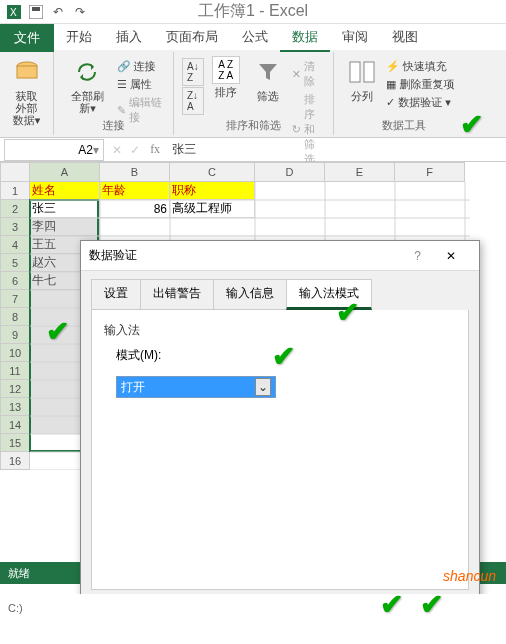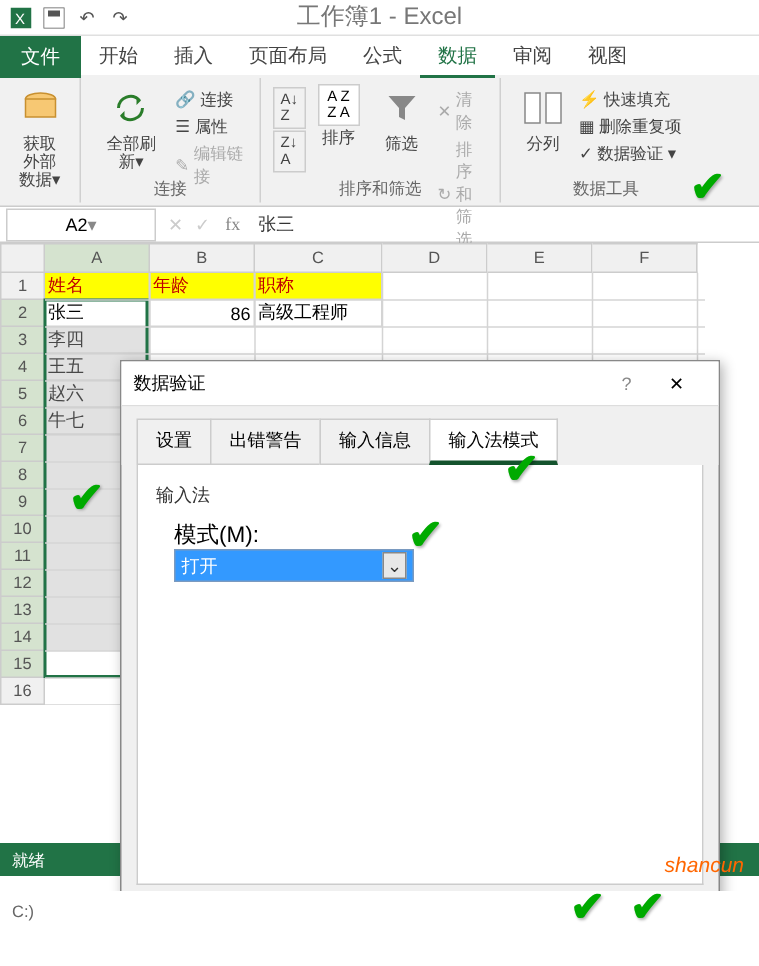--- a/index.html
+++ b/index.html
@@ -14,21 +14,21 @@
 .tab.active{color:#217346;border-bottom:2px solid #217346}
 .ribbon{height:88px;background:#f1f1f1;display:flex;border-bottom:1px solid #ccc;padding:2px 0}
 .rgroup{border-right:1px solid #d0d0d0;padding:2px 6px;display:flex;flex-direction:column;position:relative}
 .rgroup-label{position:absolute;bottom:2px;left:0;right:0;text-align:center;color:#666;font-size:11px}
 .rbig{display:flex;flex-direction:column;align-items:center;padding:2px 6px;cursor:pointer}
 .rbig-icon{width:32px;height:32px;display:flex;align-items:center;justify-content:center;font-size:24px}
 .rbig-label{font-size:11px;color:#444;text-align:center;line-height:12px;margin-top:2px}
 .rsmall{display:flex;align-items:center;padding:1px 2px;font-size:11px;color:#444;gap:3px;cursor:pointer}
 .rcol{display:flex;flex-direction:column;gap:1px}
 .namebox-row{height:24px;display:flex;align-items:center;border-bottom:1px solid #ccc;background:#fff}
-.namebox{width:100px;height:22px;border:1px solid #ccc;padding:0 4px;display:flex;align-items:center;justify-content:center;margin:0 4px}
+.namebox{width:100px;height:22px;border:1px solid #ccc;padding:0 4px;display:flex;align-items:center;justify-content:flex-end;margin:0 4px}
 .fx{padding:0 6px;color:#888;font-family:serif}
 .formula-bar{flex:1;padding:0 6px;color:#333}
 .grid{position:relative;background:#fff}
 .colheads{display:flex;height:20px}
 .rowhead,.corner{background:#f0f0f0;border:1px solid #ccc;display:flex;align-items:center;justify-content:center;color:#555;font-size:11px}
 .corner{width:30px;height:20px}
 .colhead{background:#f0f0f0;border:1px solid #ccc;border-left:none;display:flex;align-items:center;justify-content:center;color:#555;font-size:11px}
 .colhead.sel{background:#d5e3cf}
 .gridbody{display:flex}
 .rowheads{display:flex;flex-direction:column}
@@ -41,21 +41,21 @@
 .sel-fill{background:rgba(180,180,180,0.4)}
 .statusbar{position:absolute;bottom:60px;left:0;right:0;height:22px;background:#217346;color:#fff;display:flex;align-items:center;padding:0 8px;font-size:11px}
 .dialog{position:absolute;left:80px;top:240px;width:400px;height:380px;background:#f0f0f0;border:1px solid #888;box-shadow:2px 2px 8px rgba(0,0,0,0.3)}
 .dlg-title{height:30px;background:#fff;display:flex;align-items:center;justify-content:space-between;padding:0 8px;border-bottom:1px solid #ddd}
 .dlg-close{width:40px;text-align:center;cursor:pointer}
 .dlg-tabs{display:flex;padding:8px 10px 0;gap:0;background:#f0f0f0}
 .dlg-tab{padding:5px 12px;border:1px solid #ccc;background:#f0f0f0;font-size:12px;cursor:pointer;margin-right:-1px}
 .dlg-tab.active{background:#fff;border-bottom:3px solid #14532d;position:relative;z-index:1}
 .dlg-body{background:#fff;margin:0 10px;border:1px solid #ccc;border-top:none;height:280px;padding:12px}
 .dlg-section{font-size:12px;color:#333;margin-bottom:8px}
-.dlg-label{font-size:15px;margin-bottom:0}
+.dlg-label{font-size:12px;margin-bottom:12px}
 .dlg-select{width:160px;height:22px;border:1px solid #7a9ac0;background:#3399ff;color:#fff;display:flex;align-items:center;justify-content:space-between;padding:0 4px}
 .dlg-select-btn{width:16px;height:18px;background:#e8e8e8;border:1px solid #888;display:flex;align-items:center;justify-content:center;color:#333}
 .dlg-buttons{display:flex;justify-content:space-between;padding:10px;align-items:center}
 .dlg-btn{padding:4px 18px;border:1px solid #aaa;background:#f8f8f8;cursor:pointer;font-size:12px}
 .check{position:absolute;color:#0a0;font-size:28px;font-weight:bold;text-shadow:1px 1px 2px rgba(0,0,0,0.3);pointer-events:none;z-index:100}
 .watermark{position:absolute;bottom:60px;right:10px;color:#f60;font-size:14px;font-style:italic;z-index:50}
 .footer{position:absolute;bottom:0;left:0;right:0;height:50px;background:#fff;padding:8px;font-size:11px;color:#666}
 svg{display:block}
 </style>
 </head>

